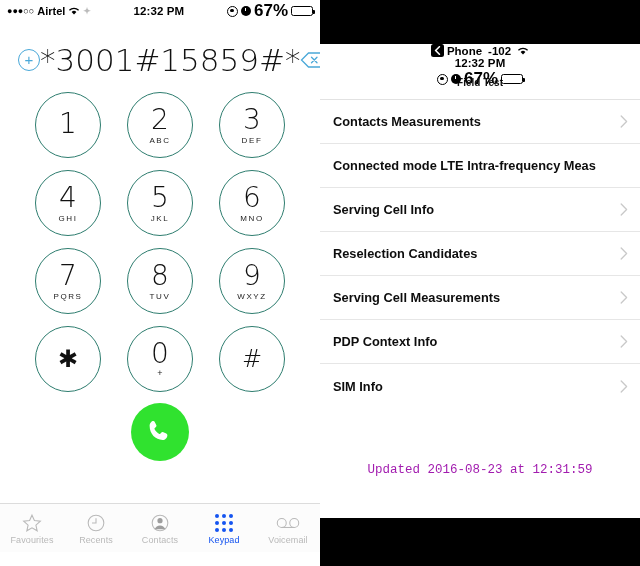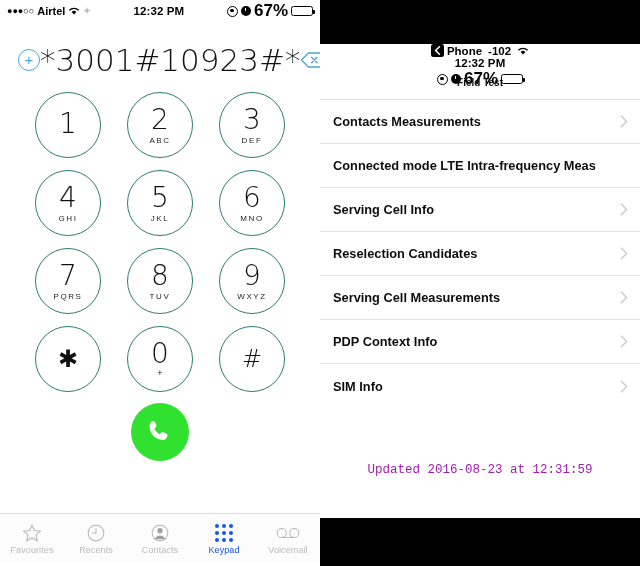--- a/index.html
+++ b/index.html
@@ -93,21 +93,21 @@
   .call-row { display:flex; justify-content:center; margin-top:11px; }
   .call-btn {
     width:58px;height:58px;border-radius:50%;
     background:#30e22f;
     display:flex;align-items:center;justify-content:center;
   }
   .call-btn svg { display:block; }
 
   
   .tabbar {
-    position:absolute; bottom:4px; left:0; width:320px; height:49px;
+    position:absolute; bottom:14px; left:0; width:320px; height:49px;
     border-top:1px solid #dcdcdc;
     background:#fcfcfc;
     display:flex;
   }
   .tab {
     flex:1; display:flex; flex-direction:column;
     align-items:center; justify-content:center; gap:1px;
     color:#b9b9b9;
   }
   .tab.active { color:#1554f0; }
@@ -186,21 +186,21 @@
       <div class="sb-right">
         <span class="loc-ico"></span>
         <span class="alarm-ico"></span>
         <span>67%</span>
         <span class="batt"><span class="batt-fill" style="width:67%"></span></span>
       </div>
     </div>
 
     <div class="dial-display">
       <div class="plus-btn">+</div>
-      <div class="dialed-number">*3001#10923#*</div>
+      <div class="dialed-number">*3001#15859#*</div>
       <div class="backspace-btn">
         <svg width="24" height="18" viewBox="0 0 24 18">
           <path d="M8.5 2 H21 A2 2 0 0 1 23 4 V14 A2 2 0 0 1 21 16 H8.5 L1.5 9 Z" fill="none" stroke="#4aa8d8" stroke-width="1.3"></path>
           <path d="M11.5 6.2 L17 11.8 M17 6.2 L11.5 11.8" stroke="#4aa8d8" stroke-width="1.3" stroke-linecap="round"></path>
         </svg>
       </div>
     </div>
 
     <div class="keypad">
       <div class="key">

